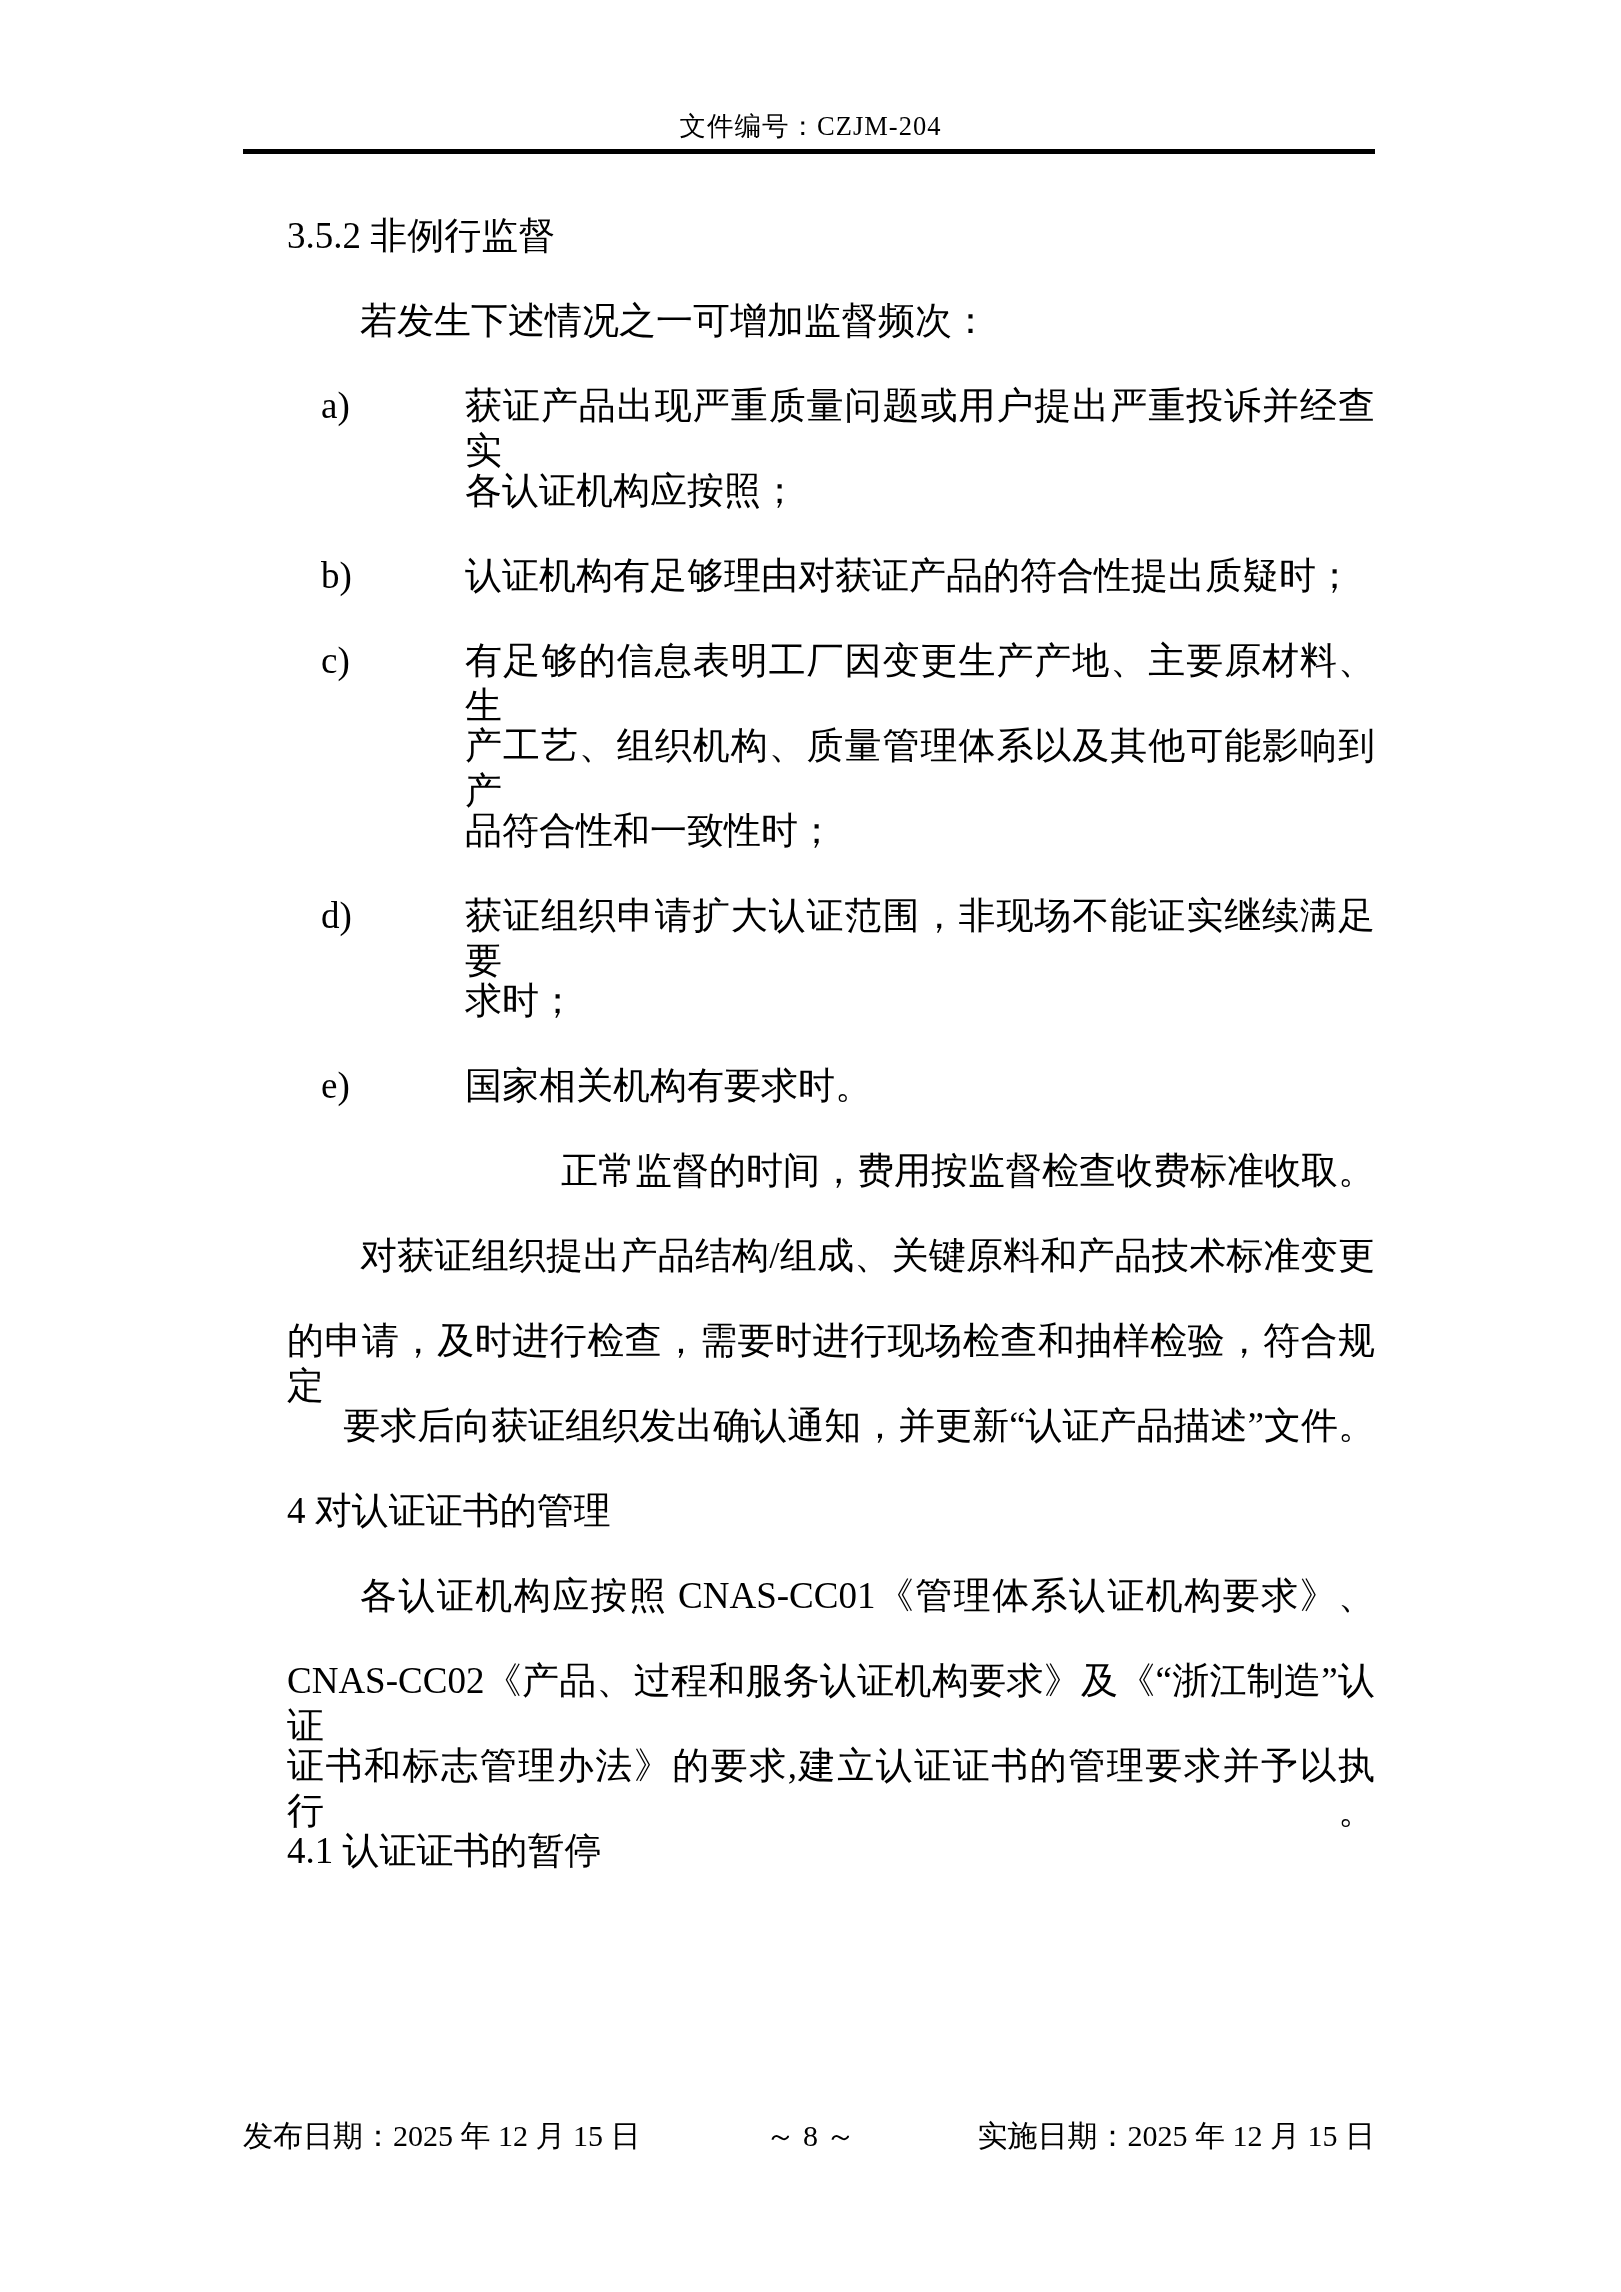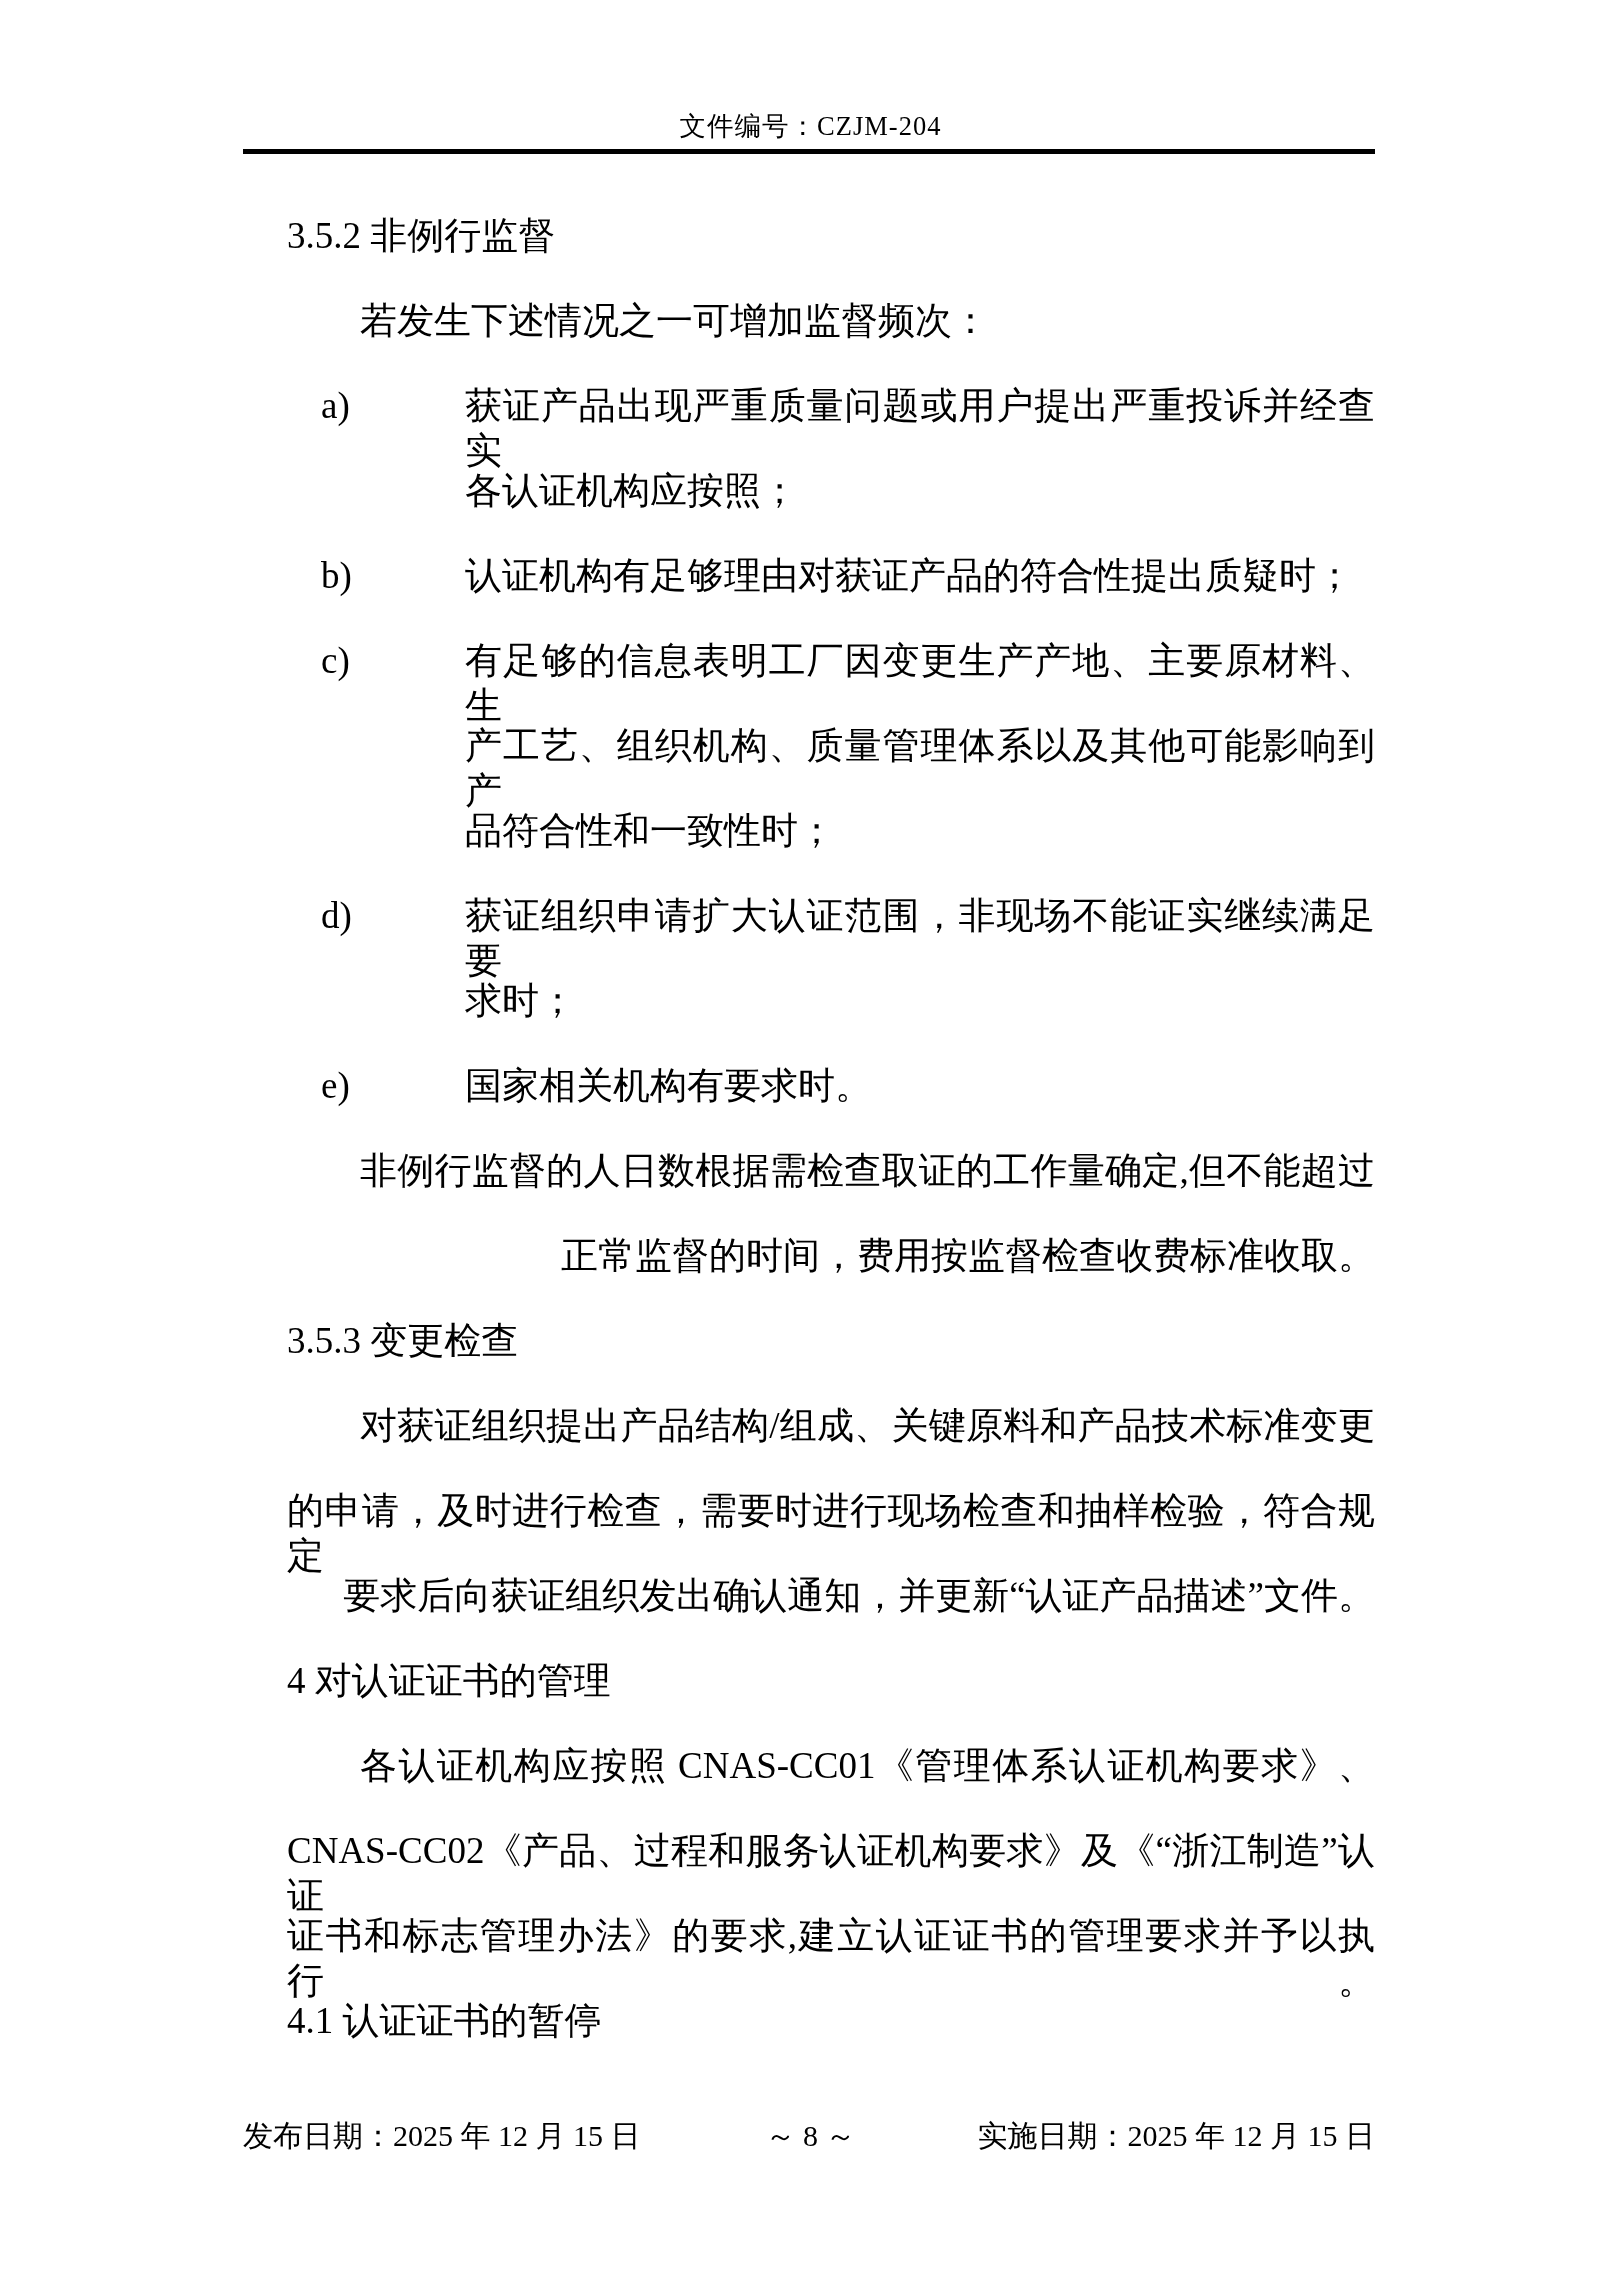--- a/index.html
+++ b/index.html
@@ -77,28 +77,22 @@
         <span class="marker">d)</span>
         <div class="text">获证组织申请扩大认证范围，非现场不能证实继续满足要</div>
       </div>
       <div class="line l-list-cont">
         <div class="text">求时；</div>
       </div>
       <div class="line l-list-first">
         <span class="marker">e)</span>
         <div class="text">国家相关机构有要求时。</div>
       </div>
-      <div class="line l-para-first justify">
-        <div class="text">非例行监督的人日数根据需检查取证的工作量确定,但不能超过</div>
-      </div>
       <div class="line l-para-cont">
         <div class="text">正常监督的时间，费用按监督检查收费标准收取。</div>
-      </div>
-      <div class="line l-heading">
-        <div class="text">3.5.3 变更检查</div>
       </div>
       <div class="line l-para-first justify">
         <div class="text">对获证组织提出产品结构/组成、关键原料和产品技术标准变更</div>
       </div>
       <div class="line l-para-cont justify">
         <div class="text">的申请，及时进行检查，需要时进行现场检查和抽样检验，符合规定</div>
       </div>
       <div class="line l-para-cont">
         <div class="text">要求后向获证组织发出确认通知，并更新“认证产品描述”文件。</div>
       </div>

